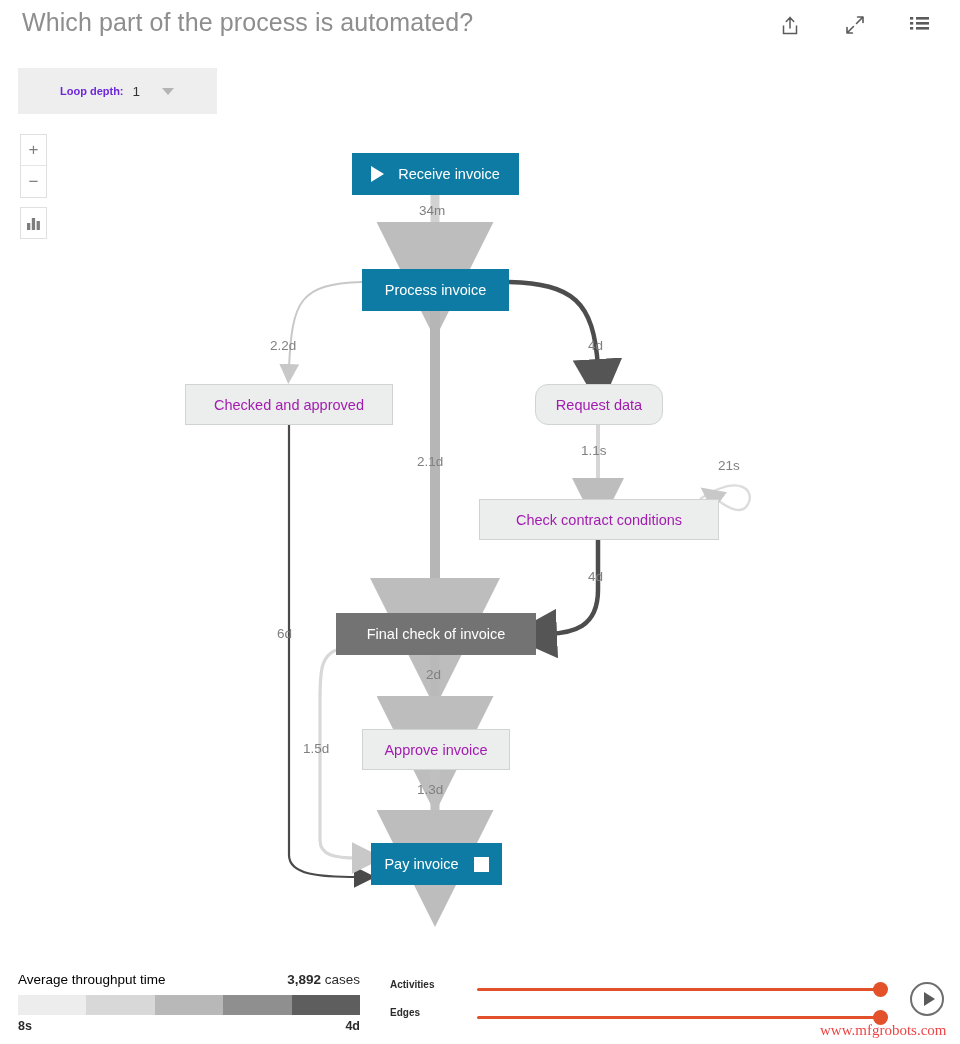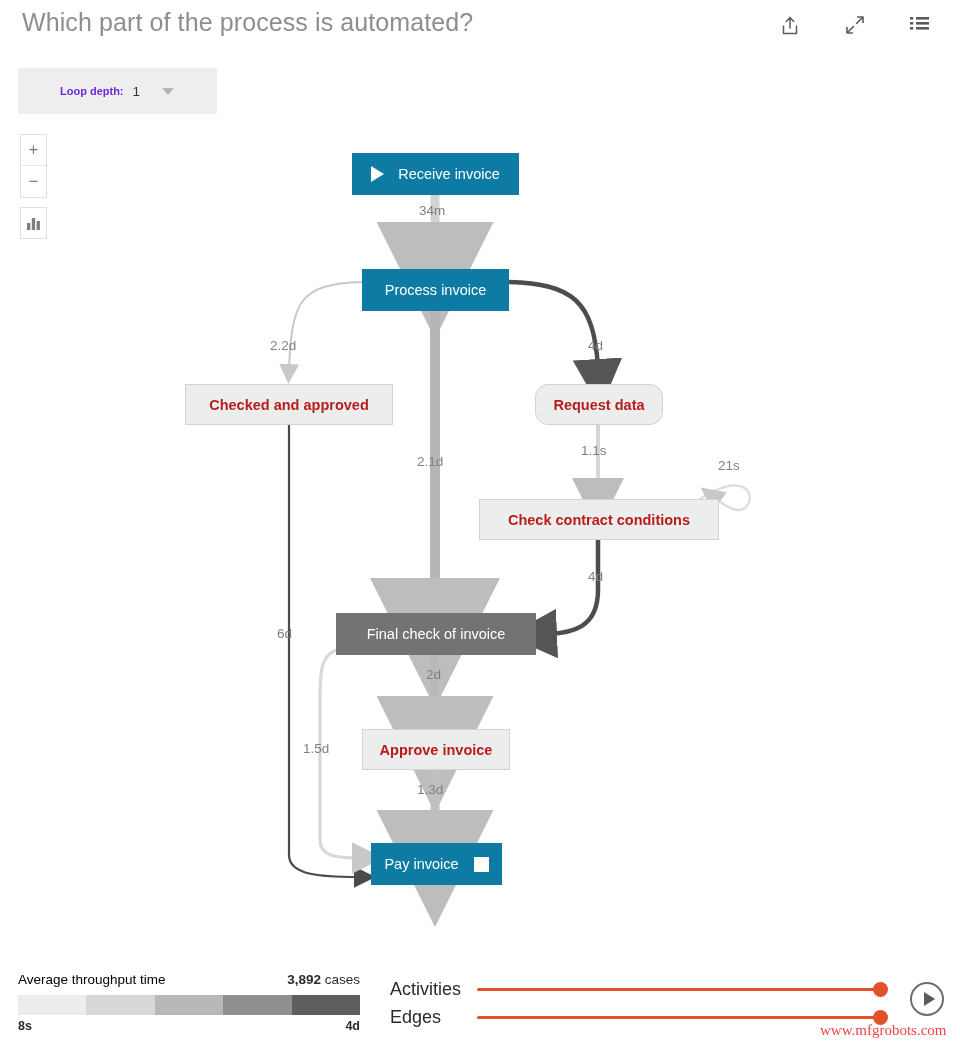--- a/index.html
+++ b/index.html
@@ -66,21 +66,21 @@
   #edge-layer { position:absolute; left:0; top:0; width:960px; height:940px; }
 
   .node {
     position:absolute;
     display:flex; align-items:center; justify-content:center;
     font-size:14.5px; cursor:pointer;
     z-index:5;
   }
   .node-dark { background:#0d7ba3; color:#ffffff; }
   .node-light-blue { background:#737373; color:#ffffff;text-align:right; }
-  .node-grey { background:#eceeee; color:#b91c1c; border:1px solid #cfd3d4;font-weight:bold; }
+  .node-grey { background:#eceeee; color:#a21caf; border:1px solid #cfd3d4; }
 
   .start-tri {
     width:0;height:0;
     border-left:13px solid #ffffff;
     border-top:8px solid transparent;
     border-bottom:8px solid transparent;
     margin-right:14px;
   }
   .end-sq {
     width:15px;height:15px;background:#ffffff;
@@ -115,21 +115,21 @@
   #legend-max {
     position:absolute; left:190px; top:57px; width:170px; text-align:right;
     font-size:12.5px; color:#2b2b2b; font-weight:700;
   }
 
   .slider-row { position:absolute; left:390px; height:22px; }
   #slider-activities { top:17px; }
   #slider-edges { top:45px; }
   .slider-label {
     position:absolute; left:0; top:0; width:85px;
-    font-size:18px; color:#2b2b2b; font-weight:400;
+    font-size:10px; color:#2b2b2b; font-weight:700;
   }
   .slider-track {
     position:absolute; left:87px; top:9px; width:410px; height:3px;
     background:#e2512a; border-radius:2px;
   }
   .slider-thumb {
     position:absolute; left:483px; top:3px; width:15px;height:15px;
     border-radius:50%; background:#e2512a; cursor:pointer;
   }
   #play-button {

